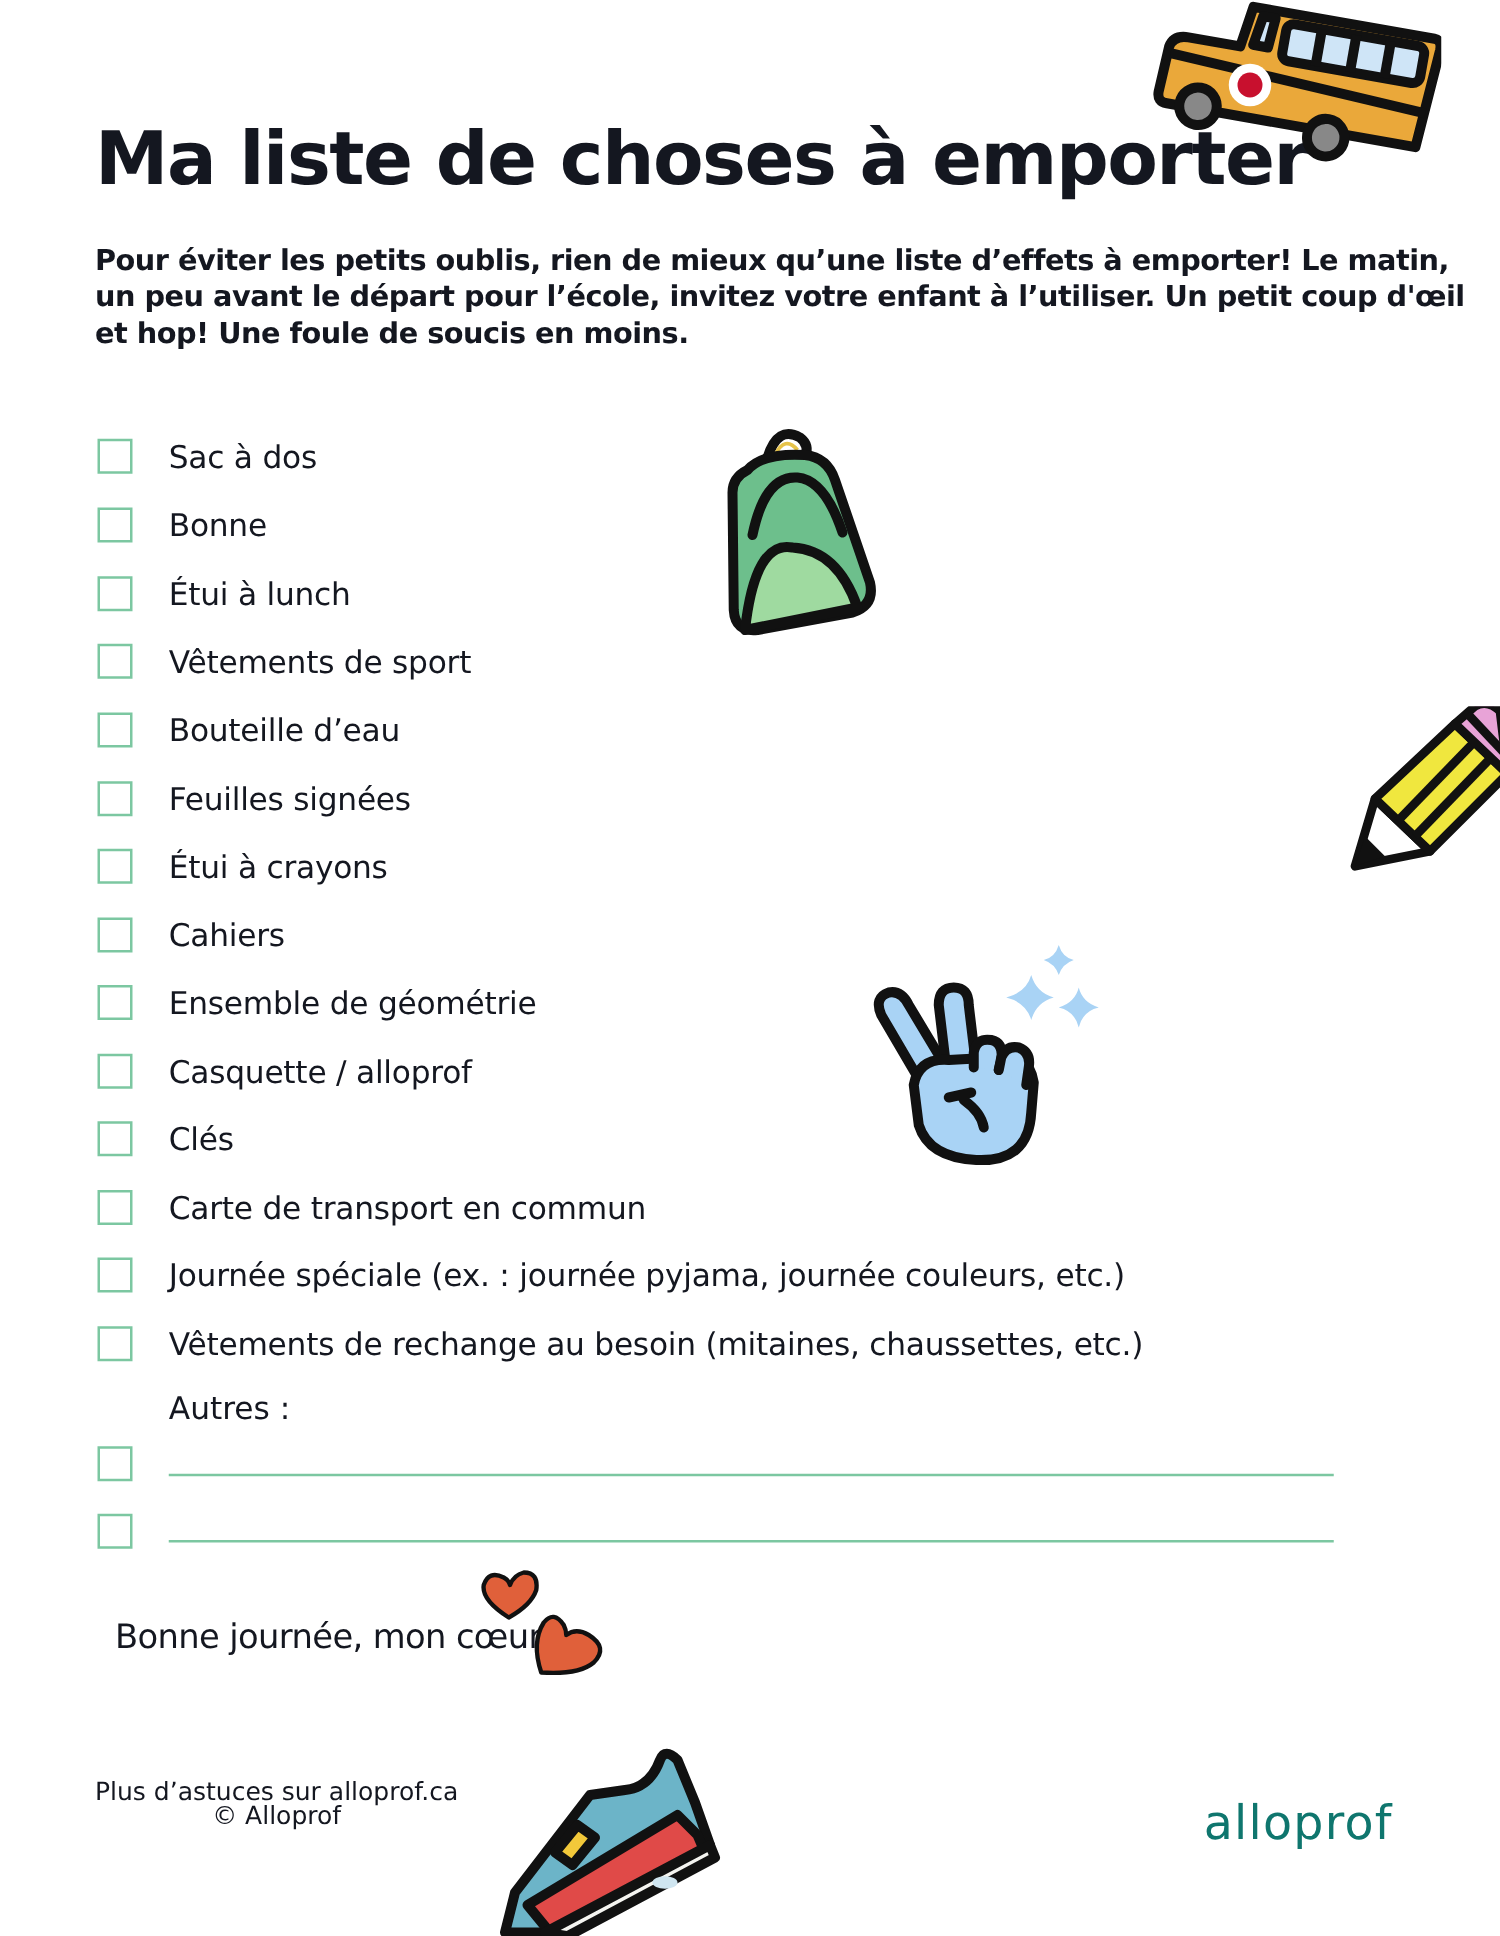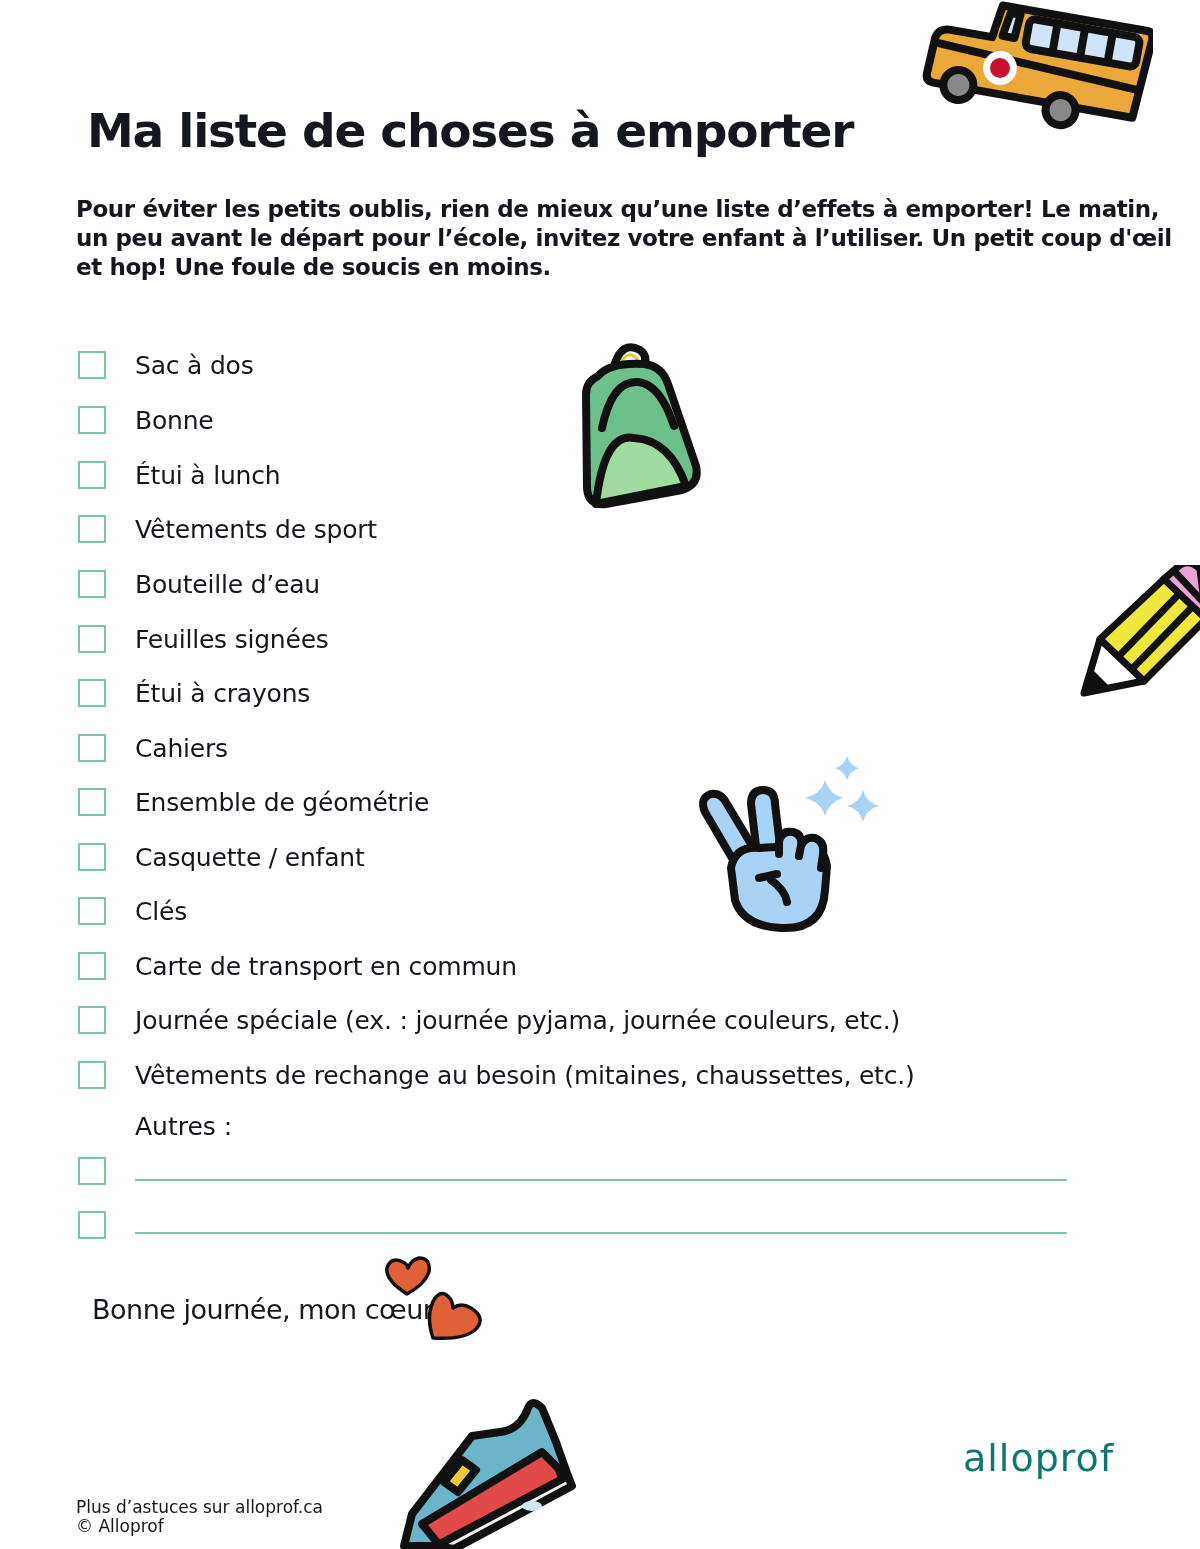--- a/index.html
+++ b/index.html
@@ -1,27 +1,27 @@
 <!DOCTYPE html>
 <html><head>
 <meta charset="utf-8">
 <style>
   html, body { margin: 0; padding: 0; background: #ffffff; }
   body { width: 1200px; height: 1549px; position: relative; overflow: hidden; color: #141720; font-family: "DejaVu Sans", sans-serif; }
-  .title { position: absolute; left: 76px; top: 92px; font-size: 47px; font-weight: bold; letter-spacing: -1.2px; margin: 11px; }
+  .title { position: absolute; left: 76px; top: 92px; font-size: 59px; font-weight: bold; letter-spacing: -1.2px; margin: 0; }
   .intro { position: absolute; left: 76px; top: 195px; width: 1060px; font-size: 23px; font-weight: bold; line-height: 29px; letter-spacing: -0.4px; margin: 0; }
   .intro span { display: block; white-space: nowrap; }
   .checklist { position: absolute; left: 78px; top: 340px; margin: 0; padding: 0; list-style: none; }
   .item { position: absolute; left: 0; height: 40px; display: flex; align-items: center; white-space: nowrap; justify-content: space-between; }
   .box { width: 28px; height: 28px; border: 2px solid #7cc7a1; box-sizing: border-box; flex: none; cursor: pointer; }
   .label { margin-left: 29px; font-size: 25px; letter-spacing: -0.2px; }
   .autres { position: absolute; left: 135px; top: 1112px; font-size: 25px; }
   .line { position: absolute; left: 135px; width: 932px; height: 2px; background: #7cc7a1; }
   .bye { position: absolute; left: 92px; top: 1294px; font-size: 27px; font-weight: normal; letter-spacing: -0.5px; }
-  .footer { position: absolute; left: 76px; top: 1498px; font-size: 17px; line-height: 19px; }
+  .footer { position: absolute; left: 76px; top: 1424px; font-size: 20px; line-height: 19px; text-align: center; }
   .logo { position: absolute; left: 963px; top: 1436px; font-size: 38px; letter-spacing: 1px; font-family: "DejaVu Sans", sans-serif; color: #0f766e; }
   .deco { position: absolute; }
 </style>
 </head>
 <body>
 
 <h1 class="title">Ma liste de choses à emporter</h1>
 
 <p class="intro">
   <span>Pour éviter les petits oublis, rien de mieux qu’une liste d’effets à emporter! Le matin,</span>
@@ -61,21 +61,21 @@
   <li class="item" style="top:388px">
       <span class="box"></span>
       <span class="label">Cahiers</span>
     </li>
   <li class="item" style="top:442px">
       <span class="box"></span>
       <span class="label">Ensemble de géométrie</span>
     </li>
   <li class="item" style="top:497px">
       <span class="box"></span>
-      <span class="label">Casquette / enfant</span>
+      <span class="label">Casquette / alloprof</span>
     </li>
   <li class="item" style="top:551px">
       <span class="box"></span>
       <span class="label">Clés</span>
     </li>
   <li class="item" style="top:606px">
       <span class="box"></span>
       <span class="label">Carte de transport en commun</span>
     </li>
   <li class="item" style="top:660px">

